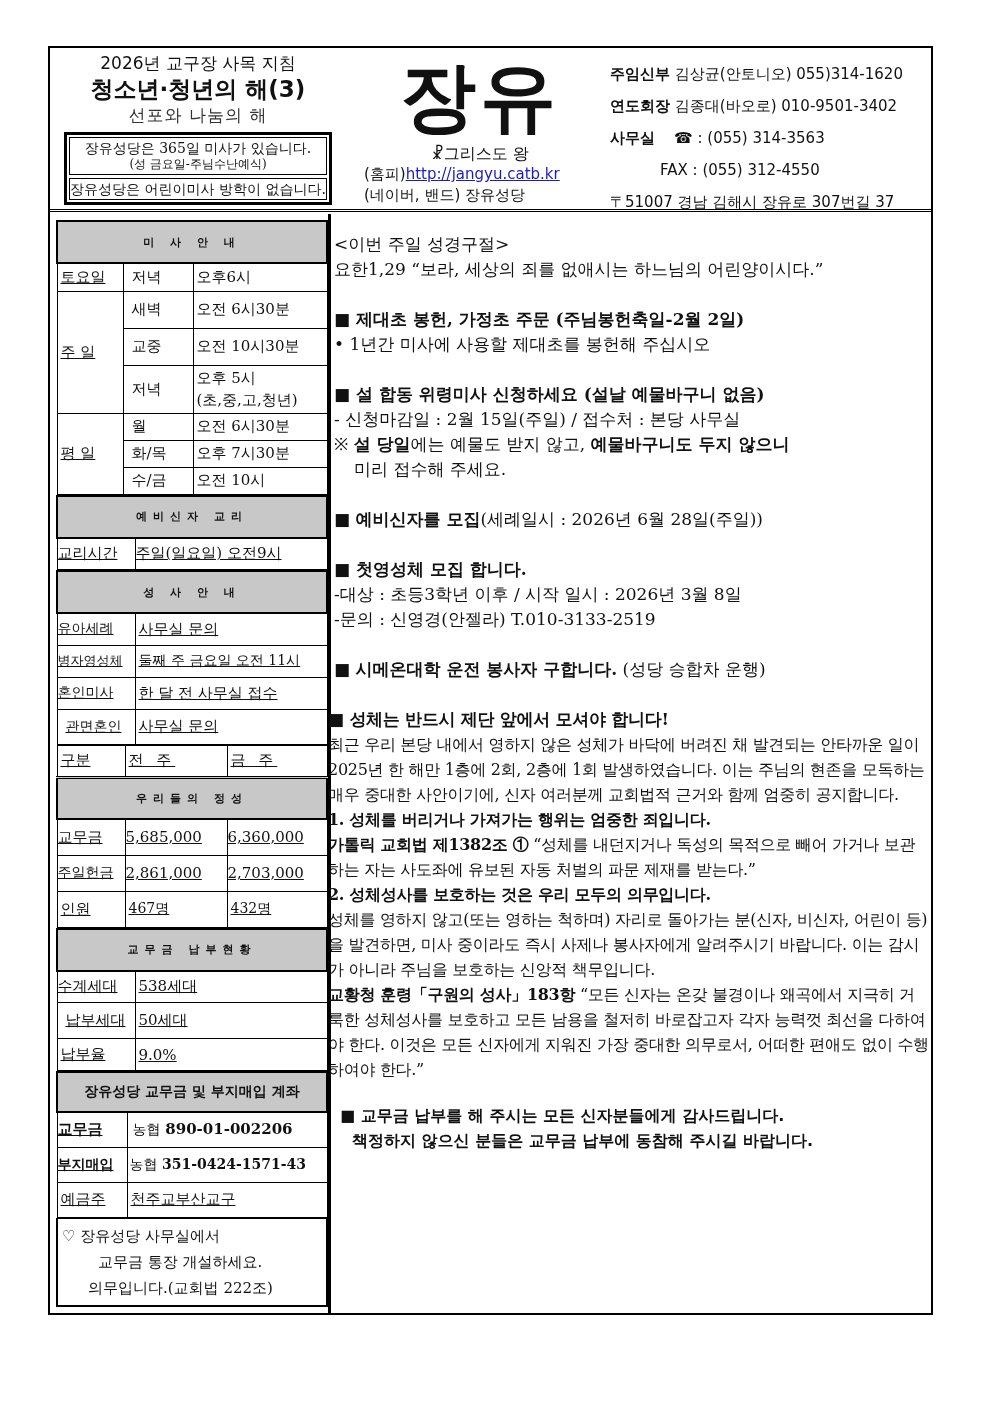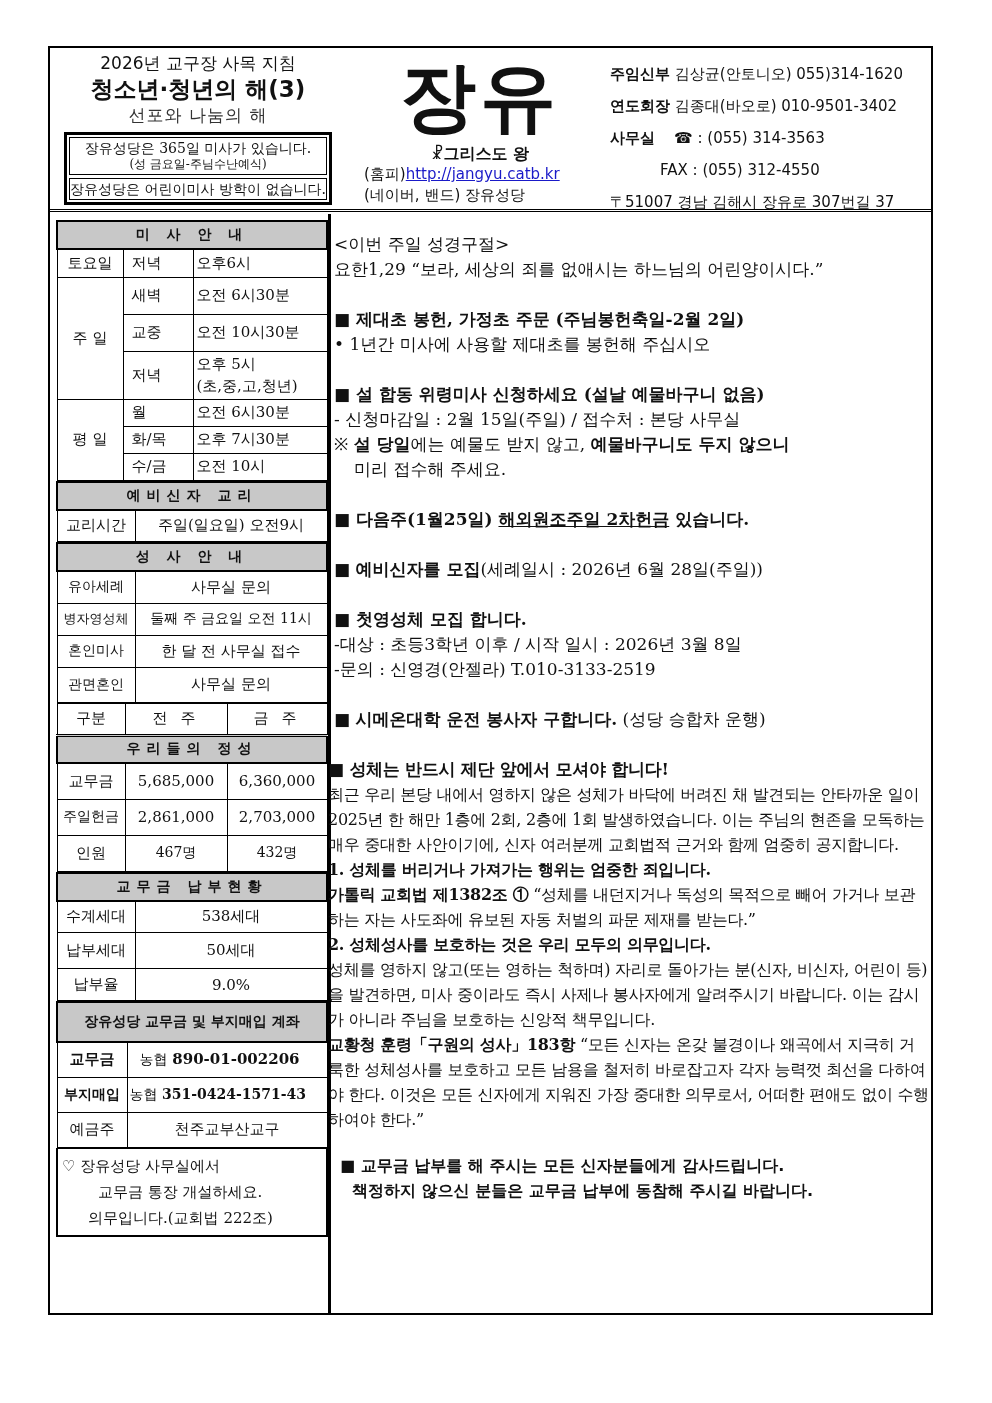--- a/index.html
+++ b/index.html
@@ -15,35 +15,35 @@
   .hdr-line2 { font-size: 23px; font-weight: bold; line-height: 30px; }
   .hdr-line3 { font-size: 17px; line-height: 22px; color: #333; letter-spacing: 1px; }
   .hdr-boxes { margin: 6px 6px 0 6px; border: 3px solid #000; padding: 2px; }
   .hdr-box { border: 1px solid #000; font-family: "DejaVu Serif", serif; }
   .hdr-box.b1 { font-size: 14px; line-height: 16px; padding: 2px 0; margin-bottom: 3px; }
   .hdr-box.b1 .sub { font-size: 12px; }
   .hdr-box.b2 { font-size: 14px; line-height: 20px; }
 
   .hdr-mid { position: absolute; left: 300px; top: 0; width: 260px; text-align: center; font-family: "DejaVu Sans", sans-serif; }
   .title-big { font-size: 76px; font-weight: bold; line-height: 94px; letter-spacing: 4px; margin-top: 2px; }
-  .subtitle { font-size: 16px; font-weight: bold; line-height: 20px; }
+  .subtitle { font-size: 16px; font-weight: normal; line-height: 20px; }
   .homepage, .naver { font-size: 15px; line-height: 21px; text-align: left; padding-left: 14px; }
   .homepage a { color: #1a1ac8; text-decoration: underline; }
 
   .hdr-right { position: absolute; left: 560px; top: 10px; width: 322px; font-family: "DejaVu Sans", sans-serif; font-size: 15px; }
   .hr-row { height: 32px; line-height: 32px; white-space: nowrap; }
   .hr-row b { font-weight: bold; }
   .hr-row .indent { padding-left: 50px; }
 
   
   .leftcol { position: absolute; left: 6px; top: 172px; width: 272px; }
   table.tbl { width: 272px; border-collapse: collapse; font-family: "DejaVu Serif", serif; font-size: 15px; }
   table.tbl td { border: 1px solid #000; padding: 0 3px; vertical-align: middle; }
-  .sec-head { background: #c8c8c8; text-align: center; font-weight: bold; letter-spacing: 6px; height: 28px; border: 2px solid #000 !important; font-family: "DejaVu Sans", sans-serif; font-size: 14px; }
-  .c { text-align: center; }
+  .sec-head { background: #c8c8c8; text-align: center; font-weight: bold; letter-spacing: 6px; height: 42px; border: 2px solid #000 !important; font-family: "DejaVu Sans", sans-serif; font-size: 11px; }
+  .c { text-align: left; text-decoration: underline; }
   .hearts { border: 2px solid #000; border-top: 1px solid #000; padding: 4px 4px; font-size: 15px; line-height: 26px; }
   .hearts .ind { padding-left: 36px; }
 
   
   .col-div { position: absolute; left: 278px; top: 166px; width: 3px; height: 1101px; background: #000; }
 
   
   .rightcol { position: absolute; left: 284px; top: 184px; width: 596px; font-family: "DejaVu Serif", serif; font-size: 17px; line-height: 25px; }
   .rightcol .para { margin-bottom: 25px; }
   .sq { font-family: "DejaVu Sans", sans-serif; }
@@ -220,21 +220,21 @@
     </tbody>
       </table>
 
     <table class="tbl">
       <tbody>
           <tr>
             <td colspan="2" class="sec-head" style="letter-spacing:0;height:40px;font-size:14px">장유성당 교무금 및 부지매입 계좌</td>
           </tr>
       <tr style="height:35px">
         <td class="c bold" style="width:70px;padding:0;font-family:'DejaVu Sans',sans-serif">교무금</td>
-        <td style="padding-left:12px;white-space:nowrap"><span style="font-size:14px">농협</span> <b>890-01-002206</b></td>
+        <td style="padding-left:5px;white-space:nowrap"><span style="font-size:14px">농협</span> <b>890-01-002206</b></td>
       </tr>
       <tr style="height:35px">
         <td class="c bold" style="padding:0;font-size:14px;font-family:'DejaVu Sans',sans-serif">부지매입</td>
         <td style="padding-left:2px;white-space:nowrap;font-size:14px"><span>농협</span> <b>351-0424-1571-43</b></td>
       </tr>
       <tr style="height:35px">
         <td class="c">예금주</td>
         <td class="c">천주교부산교구</td>
       </tr>
     </tbody>
@@ -257,23 +257,20 @@
       <div>• 1년간 미사에 사용할 제대초를 봉헌해 주십시오</div>
     </div>
 
     <div class="para">
       <div class="bold"><span class="sq">■</span> <span>설 합동 위령미사 신청하세요 (설날 예물바구니 없음)</span></div>
       <div>- 신청마감일 : 2월 15일(주일) / 접수처 : 본당 사무실</div>
       <div><span>※ </span><b>설 당일</b><span>에는 예물도 받지 않고, </span><b>예물바구니도 두지 않으니</b></div>
       <div class="indent1">미리 접수해 주세요.</div>
     </div>
 
-    <div class="para">
-      <div class="bold"><span class="sq">■</span> <span>다음주(1월25일) </span><span class="u">해외원조주일 2차헌금</span><span> 있습니다.</span></div>
-    </div>
 
     <div class="para">
       <div><span class="sq bold">■</span> <b>예비신자를 모집</b><span>(세례일시 : 2026년 6월 28일(주일))</span></div>
     </div>
 
     <div class="para">
       <div class="bold"><span class="sq">■</span> <span>첫영성체 모집 합니다.</span></div>
       <div>-대상 : 초등3학년 이후 / 시작 일시 : 2026년 3월 8일</div>
       <div>-문의 : 신영경(안젤라) T.010-3133-2519</div>
     </div>

